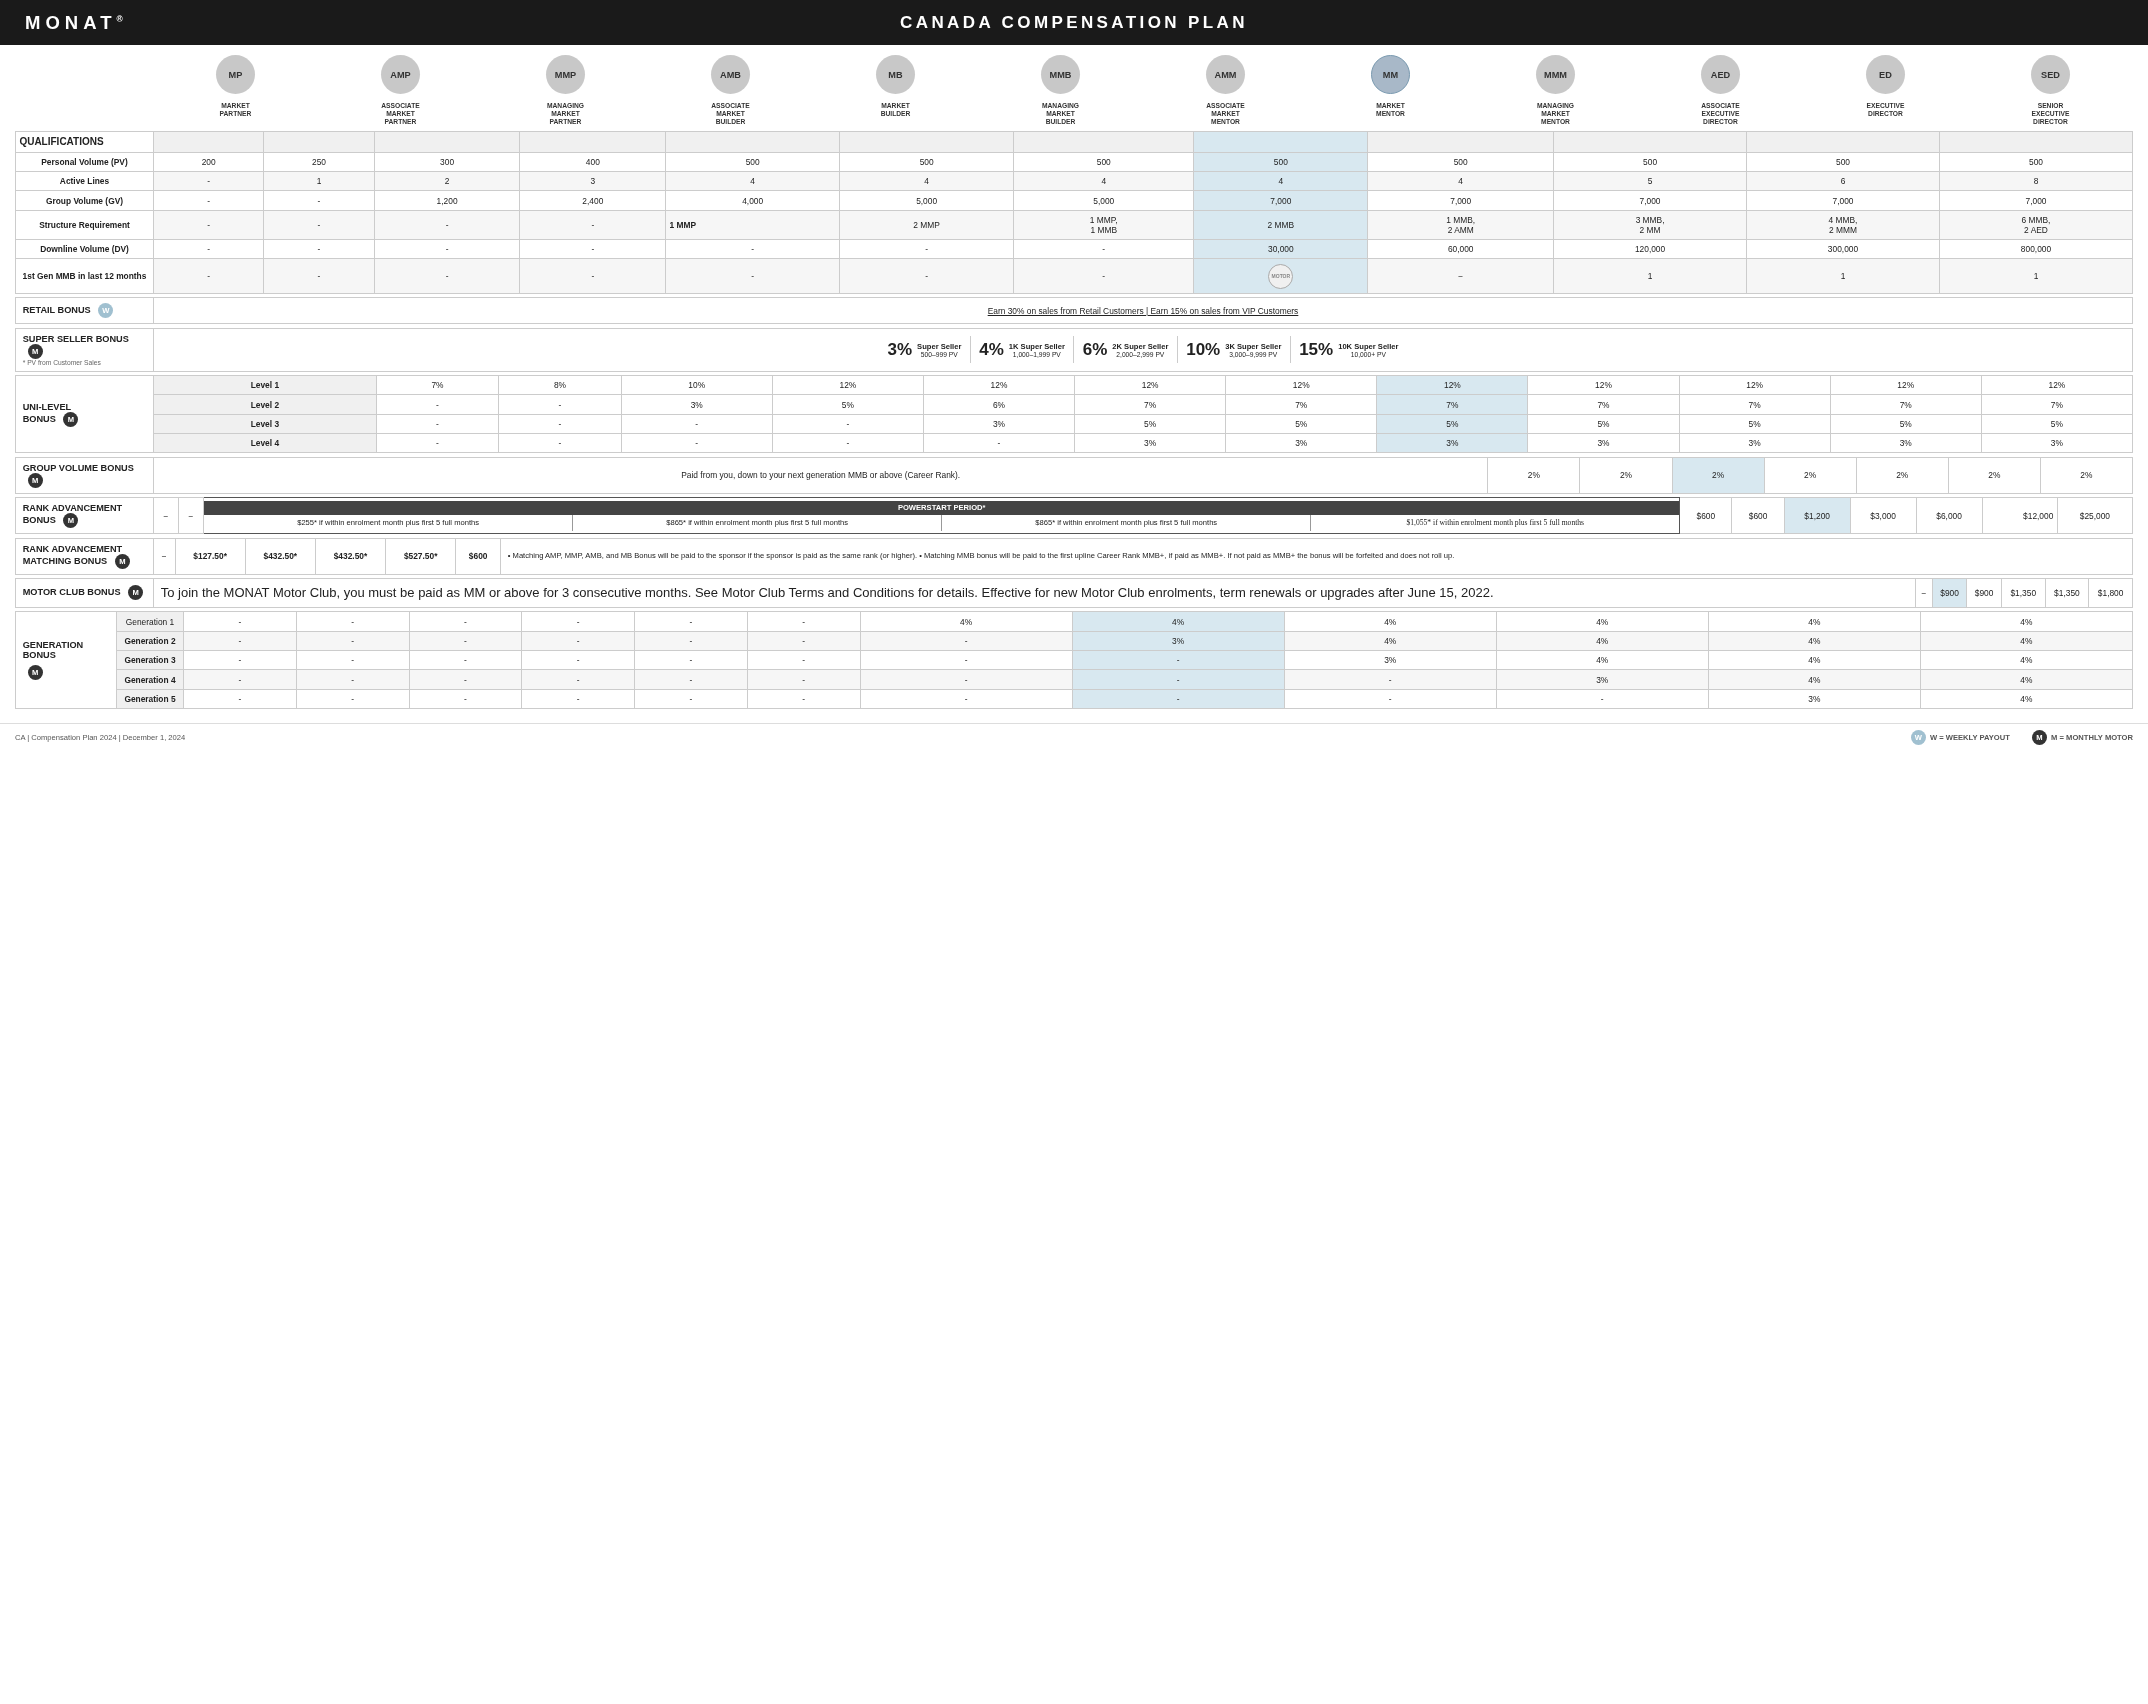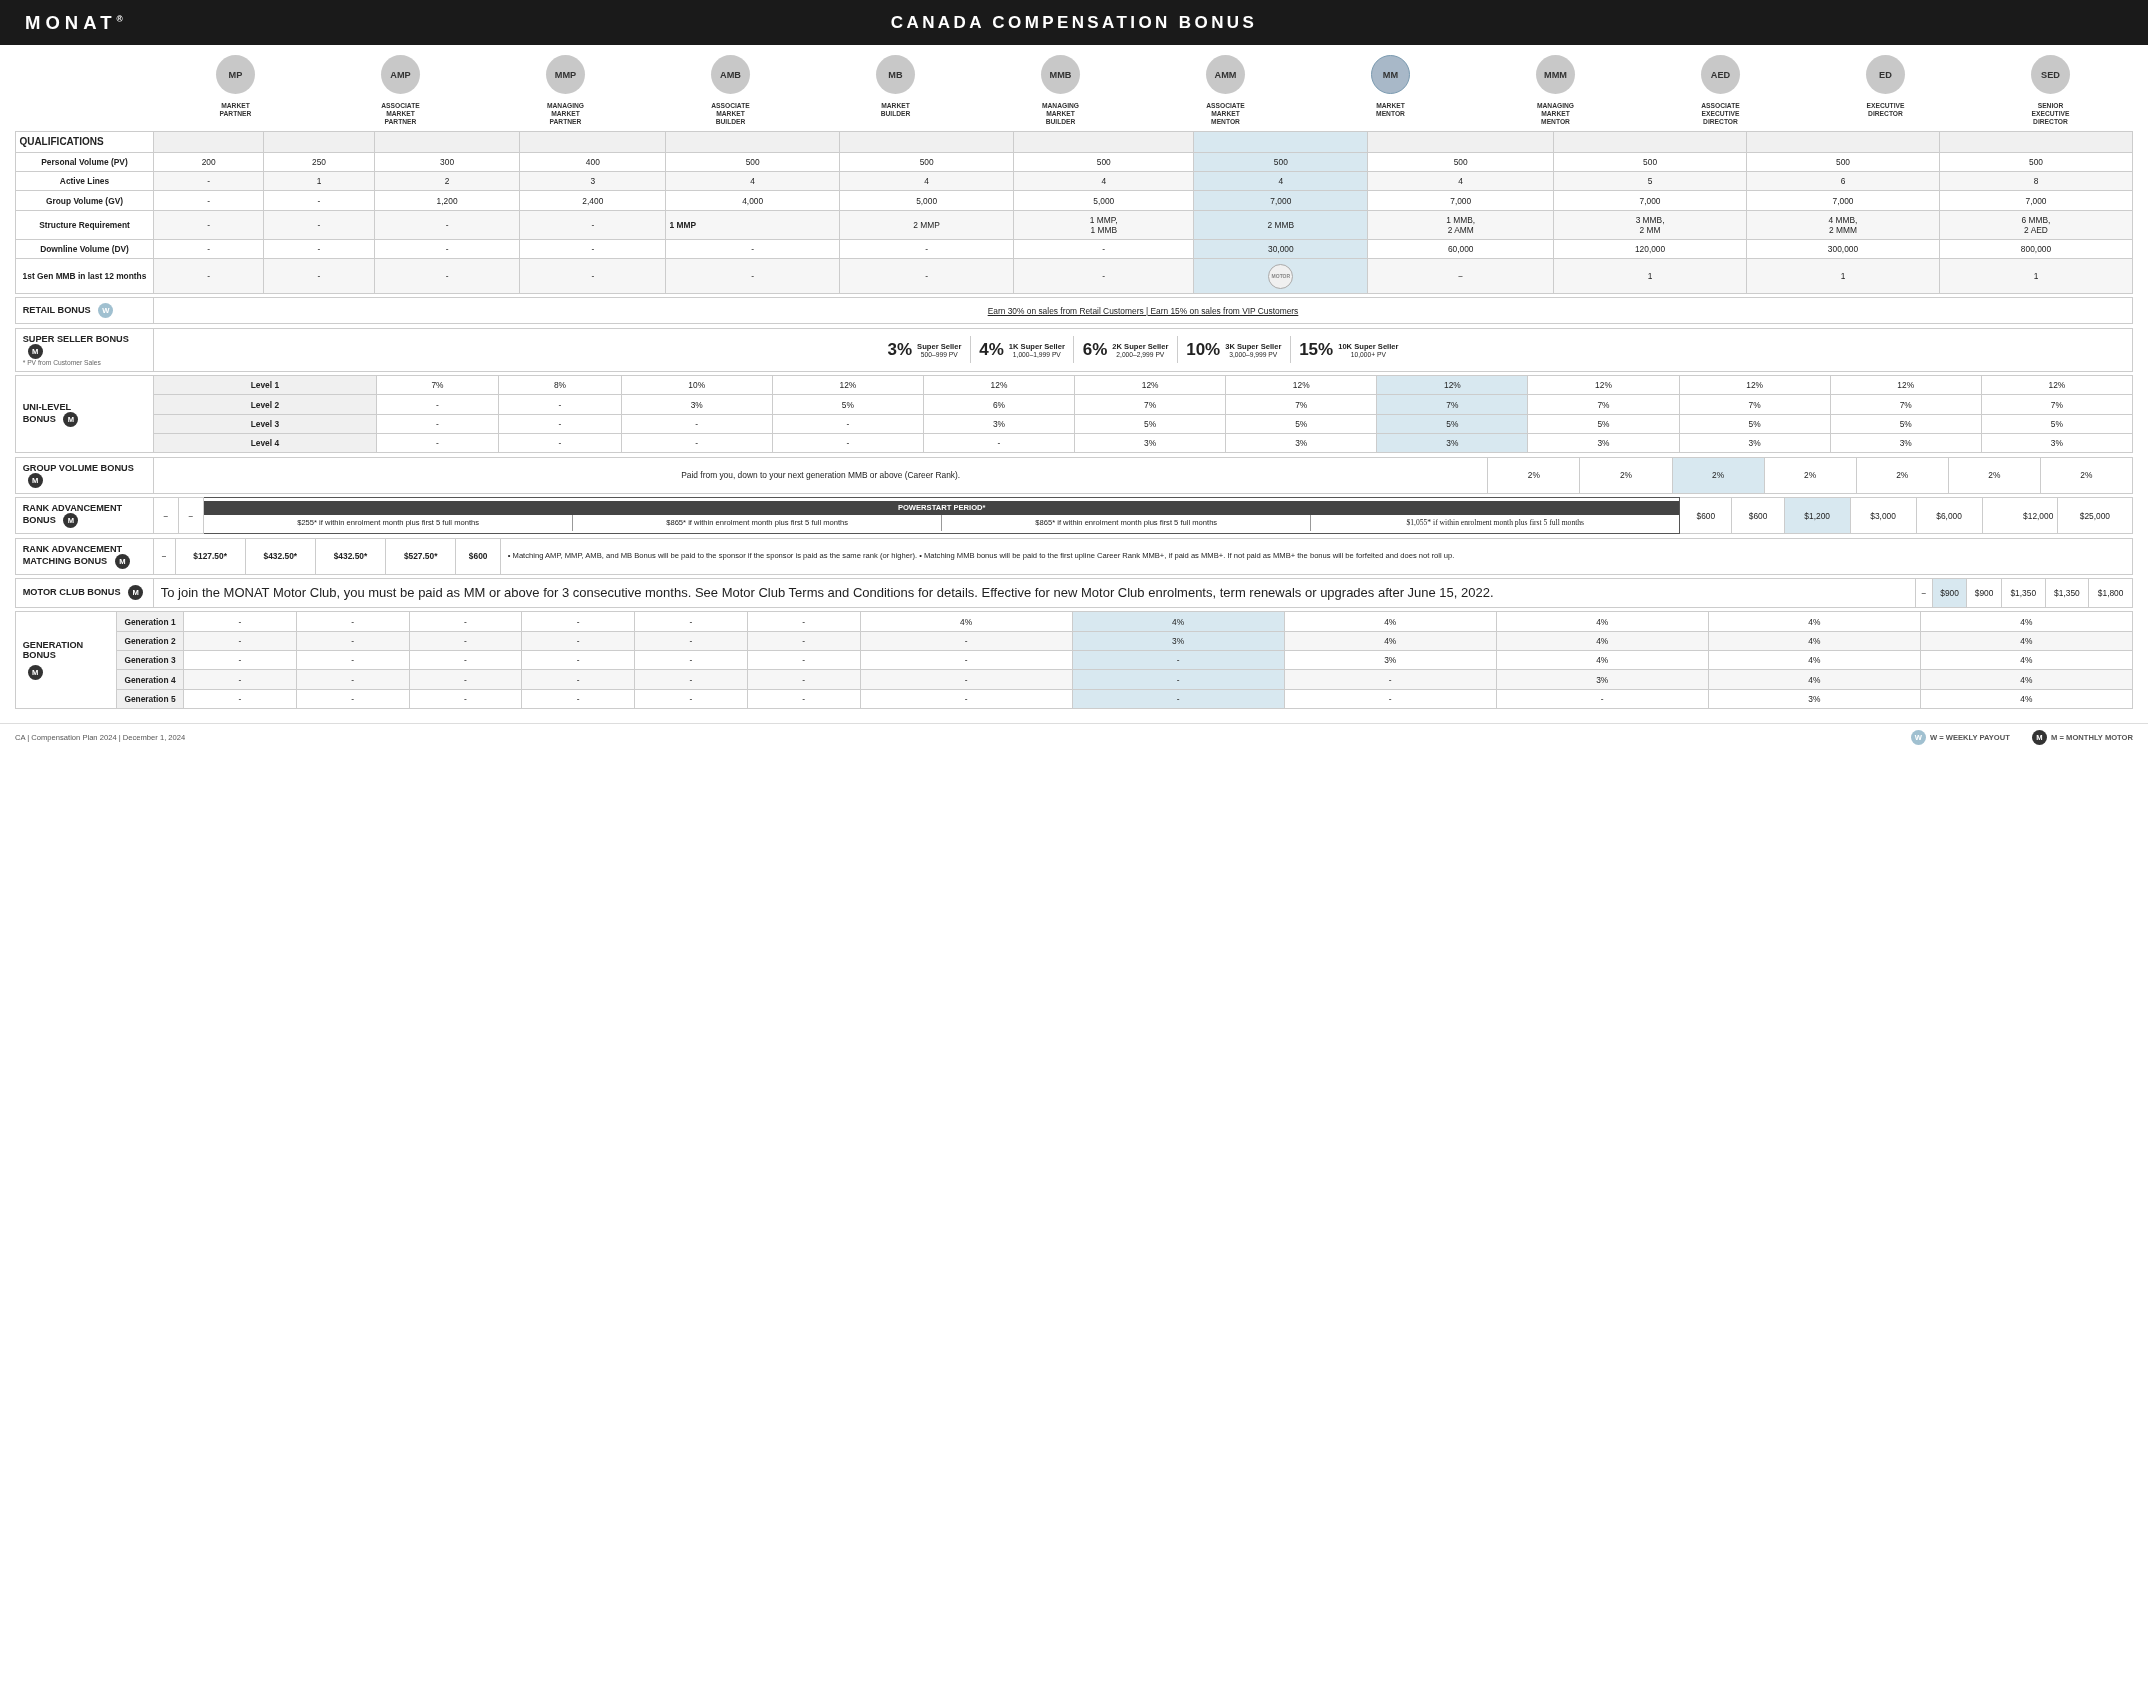--- a/index.html
+++ b/index.html
@@ -134,21 +134,21 @@
       font-size: 7.6px;
     }
   </style>
 </head>
 <body>
 
 <div class="header">
   <div class="logo">
     MONAT<span>®</span>
   </div>
-  <div class="header-title">CANADA COMPENSATION BONUS</div>
+  <div class="header-title">CANADA COMPENSATION PLAN</div>
 </div>
 
 <div class="main">
 
 <div style="display:flex; margin-bottom:1.7px;">
   <div style="width:138px; flex-shrink:0;"></div>
   <div style="display:flex; flex:1;" id="rank-circles-container">
         <div style="flex: 1 1 0%; text-align: center; padding: 1.7px;">
           <div class="rank-circle">MP</div>
         </div>
@@ -573,21 +573,21 @@
       <td style="border:0.8px solid #ccc; text-align:center; font-size:8.4px;">$1,350</td>
       <td style="border:0.8px solid #ccc; text-align:center; font-size:8.4px;">$1,800</td>
     </tr>
   </tbody>
 </table>
 
 <table class="comp-table" style="margin-top:3.4px;">
   <tbody id="gen-tbody">
   <tr style="background: rgb(255, 255, 255);">
           <td rowspan="5" style="width: 101px; border: 0.8px solid rgb(204, 204, 204); text-align: left; vertical-align: middle; padding: 5px 6.7px; font-weight: 700; font-size: 9.2px;">GENERATION<br>BONUS<br><span class="badge badge-m" style="margin-top:5px;display:inline-flex;">M</span></td>
-          <td style="border: 0.8px solid rgb(204, 204, 204); text-align: center; font-size: 8.4px; font-weight: 700; background: rgb(240, 240, 240); width: 67px;">Generation 1</td>
+          <td style="border: 0.8px solid rgb(204, 204, 204); text-align: center; font-size: 8.4px; font-weight: 400; background: rgb(240, 240, 240); width: 67px;">Generation 1</td>
           <td style="border: 0.8px solid rgb(204, 204, 204); text-align: center; font-size: 8.4px;">-</td>
           <td style="border: 0.8px solid rgb(204, 204, 204); text-align: center; font-size: 8.4px;">-</td>
           <td style="border: 0.8px solid rgb(204, 204, 204); text-align: center; font-size: 8.4px;">-</td>
           <td style="border: 0.8px solid rgb(204, 204, 204); text-align: center; font-size: 8.4px;">-</td>
           <td style="border: 0.8px solid rgb(204, 204, 204); text-align: center; font-size: 8.4px;">-</td>
           <td style="border: 0.8px solid rgb(204, 204, 204); text-align: center; font-size: 8.4px;">-</td>
           <td style="border: 0.8px solid rgb(204, 204, 204); text-align: center; font-size: 8.4px;">4%</td>
           <td style="border: 0.8px solid rgb(204, 204, 204); text-align: center; font-size: 8.4px; background: rgb(216, 232, 240);">4%</td>
           <td style="border: 0.8px solid rgb(204, 204, 204); text-align: center; font-size: 8.4px;">4%</td>
           <td style="border: 0.8px solid rgb(204, 204, 204); text-align: center; font-size: 8.4px;">4%</td>

